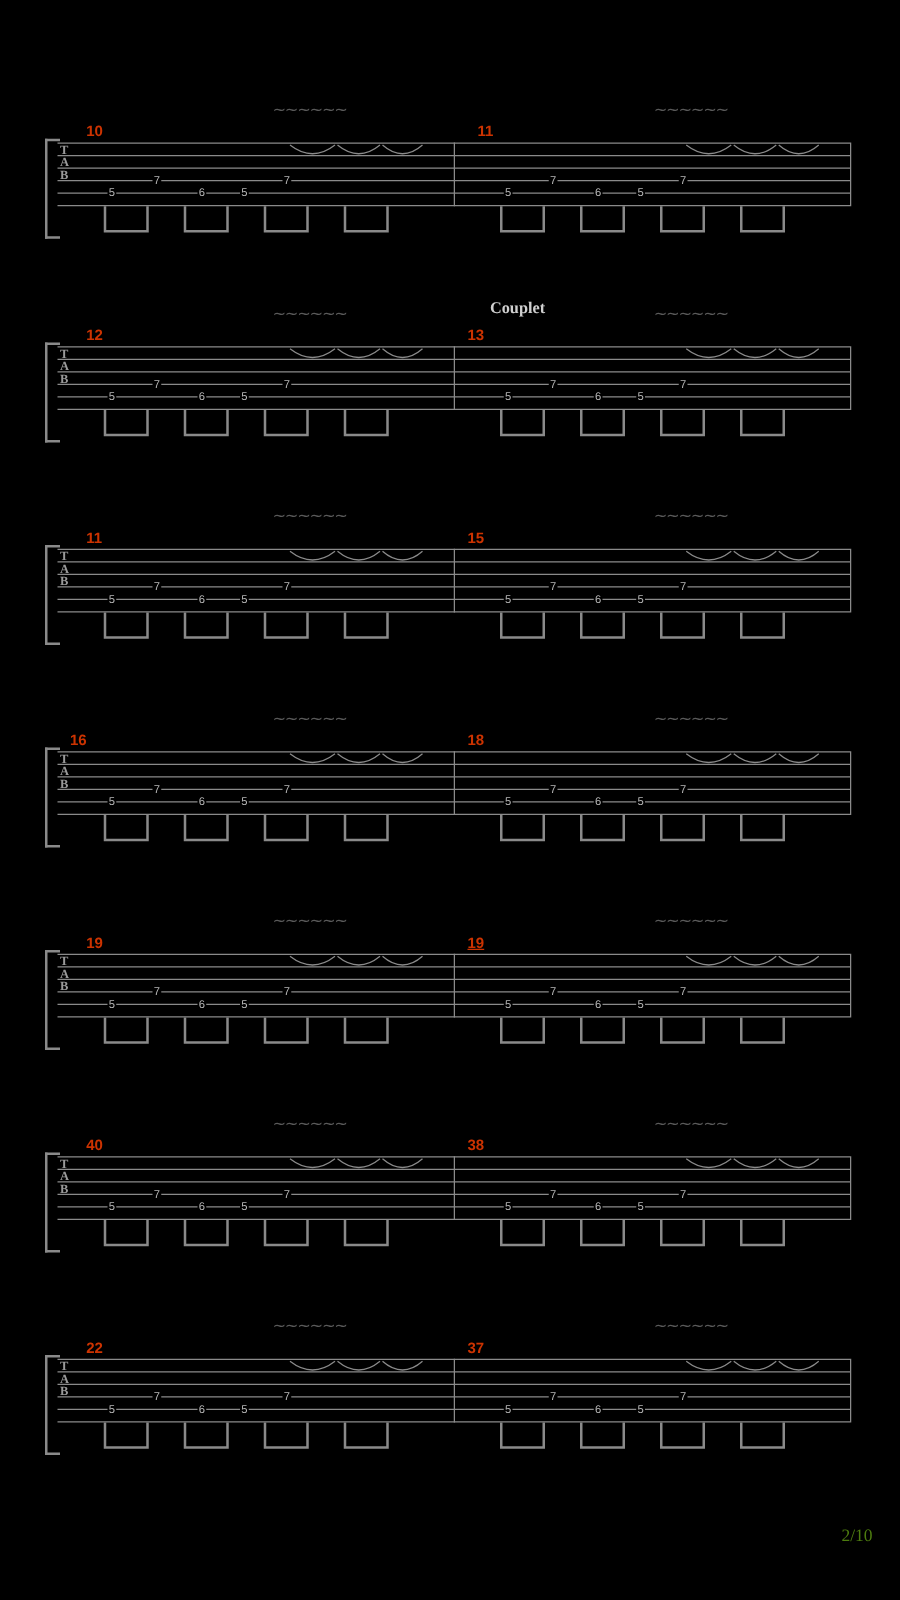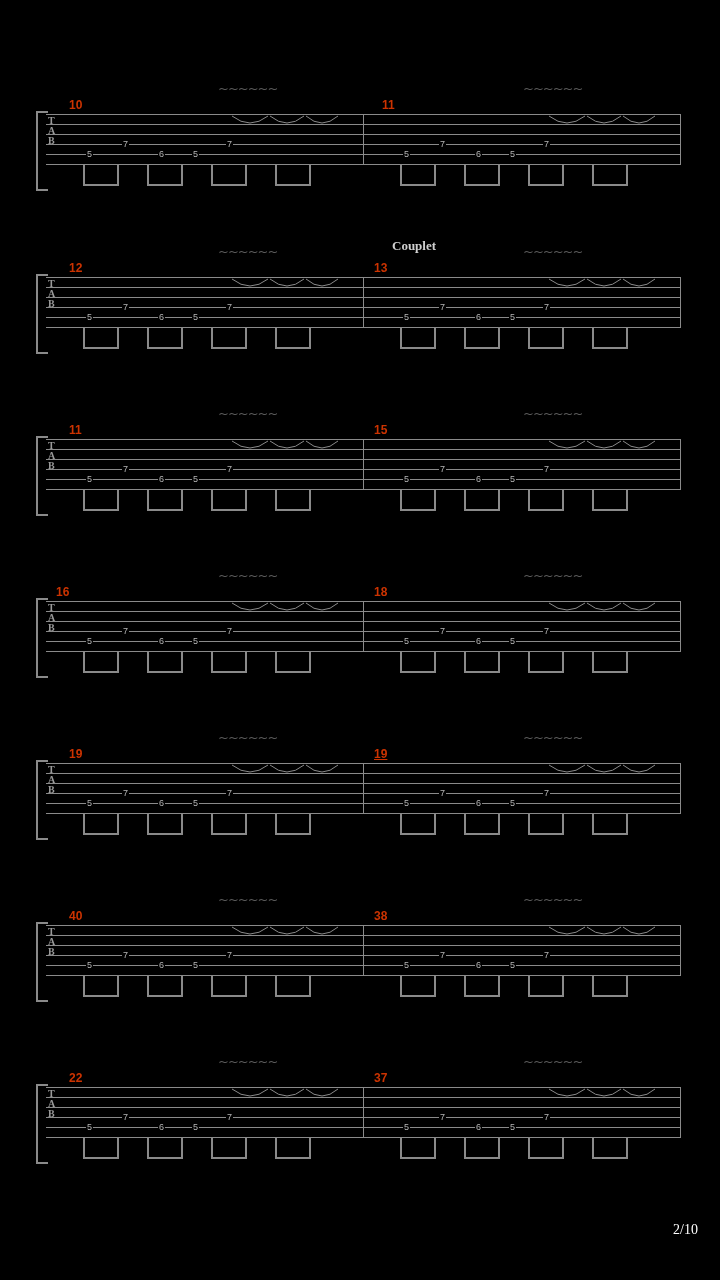--- a/index.html
+++ b/index.html
@@ -122,21 +122,21 @@
   }
 
   
   .arcs { position: absolute; left: 0; top: 0; overflow: visible; }
 
   
   .page-num {
     position: absolute;
     right: 22px;
     bottom: 42px;
-    color: #ffffff;
+    color: #4d7c0f;
     font-family: "Liberation Serif", serif;
     font-size: 14px;
   }
 </style>
 </head>
 <body>
 
 <div class="page">
   <div id="systems-root">
       <div class="system" style="top: 84px;">

